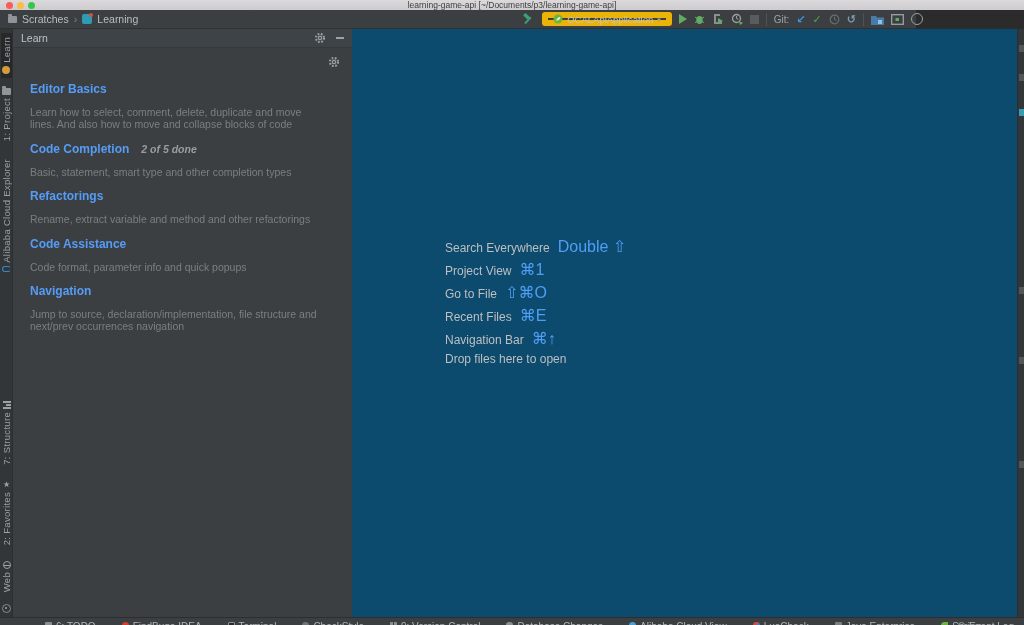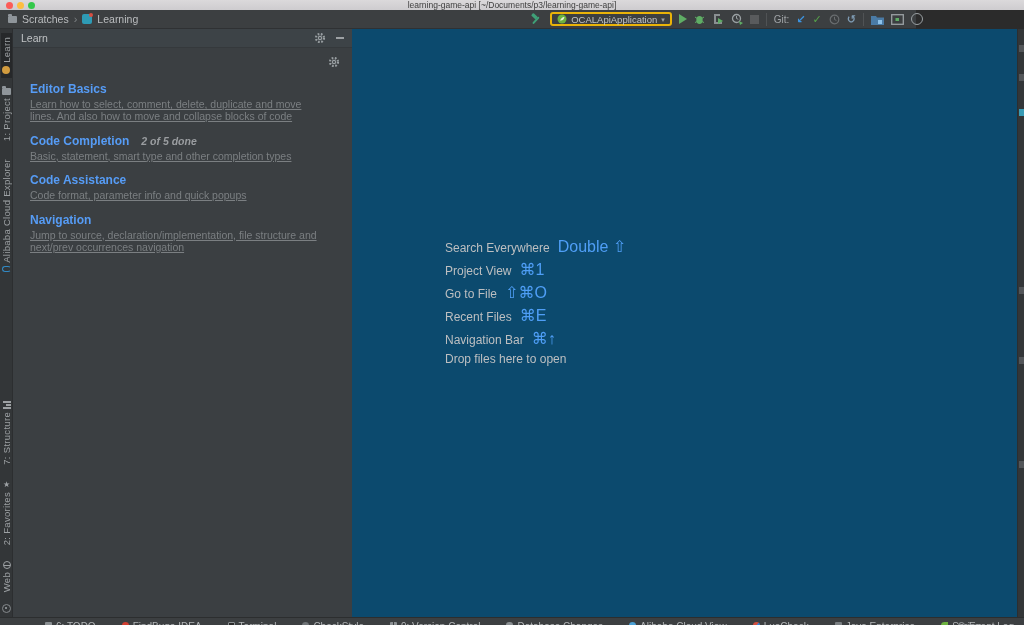--- a/index.html
+++ b/index.html
@@ -22,21 +22,21 @@
     background:#3c3f41; border-bottom:1px solid #2f3133; }
   .crumbs { position:absolute; left:8px; top:0; height:18px; display:flex; align-items:center; gap:5px; }
   .crumb-label { font-size:10.5px; color:#bbbdbf; }
   .crumb-sep { font-size:11px; color:#7d8184; }
   .scratch-ico { position:relative; width:10px; height:10px; background:#2e9bb5; border-radius:2px; }
   .scratch-ico::after { content:""; position:absolute; right:-1px; top:-1px; width:4px; height:4px;
     border-radius:50%; background:#d64f41; }
   .toolbar-right { position:absolute; right:0; top:0; height:18px; display:flex; align-items:center; gap:7px; }
   .tb-sep { width:1px; height:13px; background:#505355; }
   .runbox { display:flex; align-items:center; gap:4px; height:14px; padding:0 5px;
-    border:2px solid #eab308; border-radius:3px; }
+    border:6px solid #eab308; border-radius:3px; }
   .runbox-label { font-size:9.5px; color:#c2c5c7; }
   .caret { font-size:7px; color:#9da1a4; line-height:1; }
   .play-tri { width:0; height:0; border-left:8px solid #5fad65; border-top:5px solid transparent;
     border-bottom:5px solid transparent; }
   .stop-sq { width:9px; height:9px; background:#595b5d; }
   .glyph-ico { font-size:11px; line-height:1; }
   .git-label { font-size:10px; color:#a0a4a7; }
   .search-partial { width:12px; height:12px; border:1.5px solid #9aa0a3; border-radius:50%;
     margin-right:-7px; }
 
@@ -76,21 +76,21 @@
   .panel-header-actions { margin-left:auto; display:flex; align-items:center; gap:10px; }
   .minus-ico { width:8px; height:2px; background:#9da1a4; }
   .panel-body { position:relative; height:569px; overflow:hidden; }
   .body-gear { position:absolute; right:12px; top:8px; }
   .topics { padding:26px 0 0 17px; }
   .topic { margin-bottom:11px; }
   .topic-head { display:flex; align-items:baseline; gap:12px;margin-top:8px; }
   .topic-title { font-size:12px; font-weight:600; color:#569cf6; }
   .topic-note { font-size:10.5px; font-style:italic; font-weight:600; color:#9a9da0; }
   .topic-note:empty { display:none; }
-  .topic-desc { margin-top:2px; max-width:298px; font-size:10.5px; line-height:1.18; color:#7b7f82;text-decoration:underline; }
+  .topic-desc { margin-top:10px; max-width:298px; font-size:10.5px; line-height:1.18; color:#7b7f82; }
 
   
   .editor { position:absolute; left:352px; top:0; width:665px; height:588px; background:#0c4a6e; }
   .shortcuts { position:absolute; left:93px; top:208px; }
   .sc-row { display:flex; align-items:baseline; gap:8px; margin-bottom:9px; height:14px; }
   .sc-label { font-size:12px; color:#bdbfc1; }
   .sc-keys { font-size:16px; font-weight:400; color:#4f9ef6; }
   .sc-keys:empty { display:none; }
 
   
@@ -267,20 +267,27 @@
           </div>
           <div class="topic">
             <div class="topic-head">
               <span class="topic-title">Code Completion</span>
               <span class="topic-note">2 of 5 done</span>
             </div>
             <div class="topic-desc">Basic, statement, smart type and other completion types</div>
           </div>
           <div class="topic">
             <div class="topic-head">
+              <span class="topic-title">Refactorings</span>
+
+            </div>
+            <div class="topic-desc">Rename, extract variable and method and other refactorings</div>
+          </div>
+          <div class="topic">
+            <div class="topic-head">
               <span class="topic-title">Code Assistance</span>
 
             </div>
             <div class="topic-desc">Code format, parameter info and quick popups</div>
           </div>
           <div class="topic">
             <div class="topic-head">
               <span class="topic-title">Navigation</span>
 
             </div>

